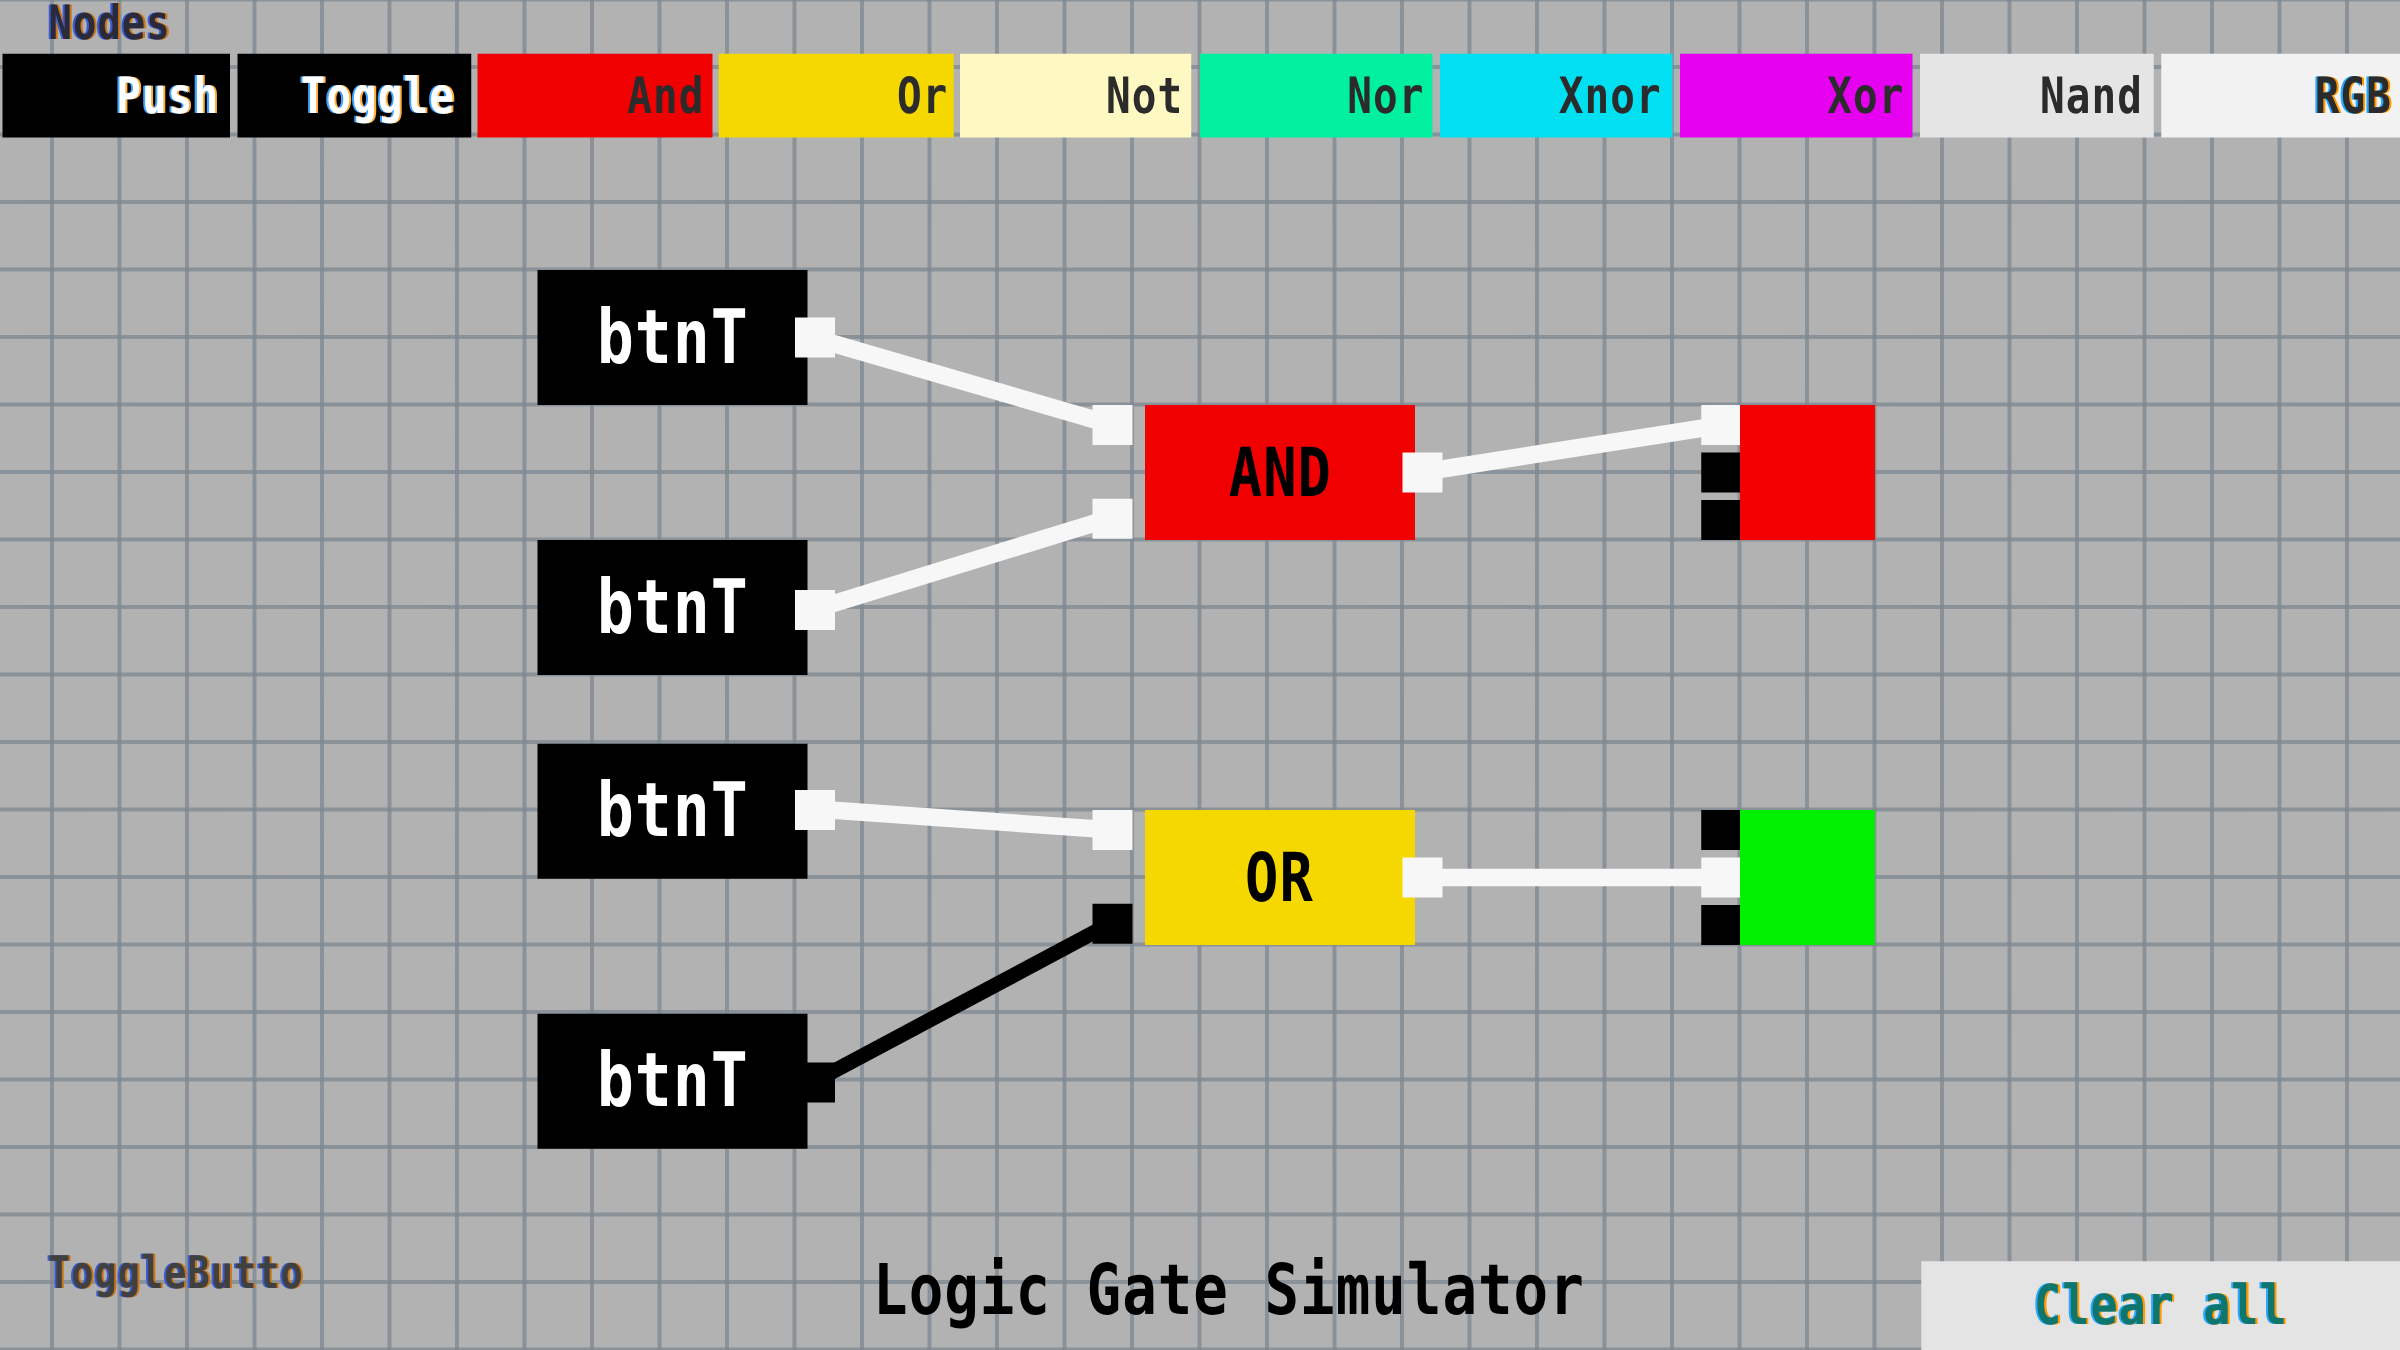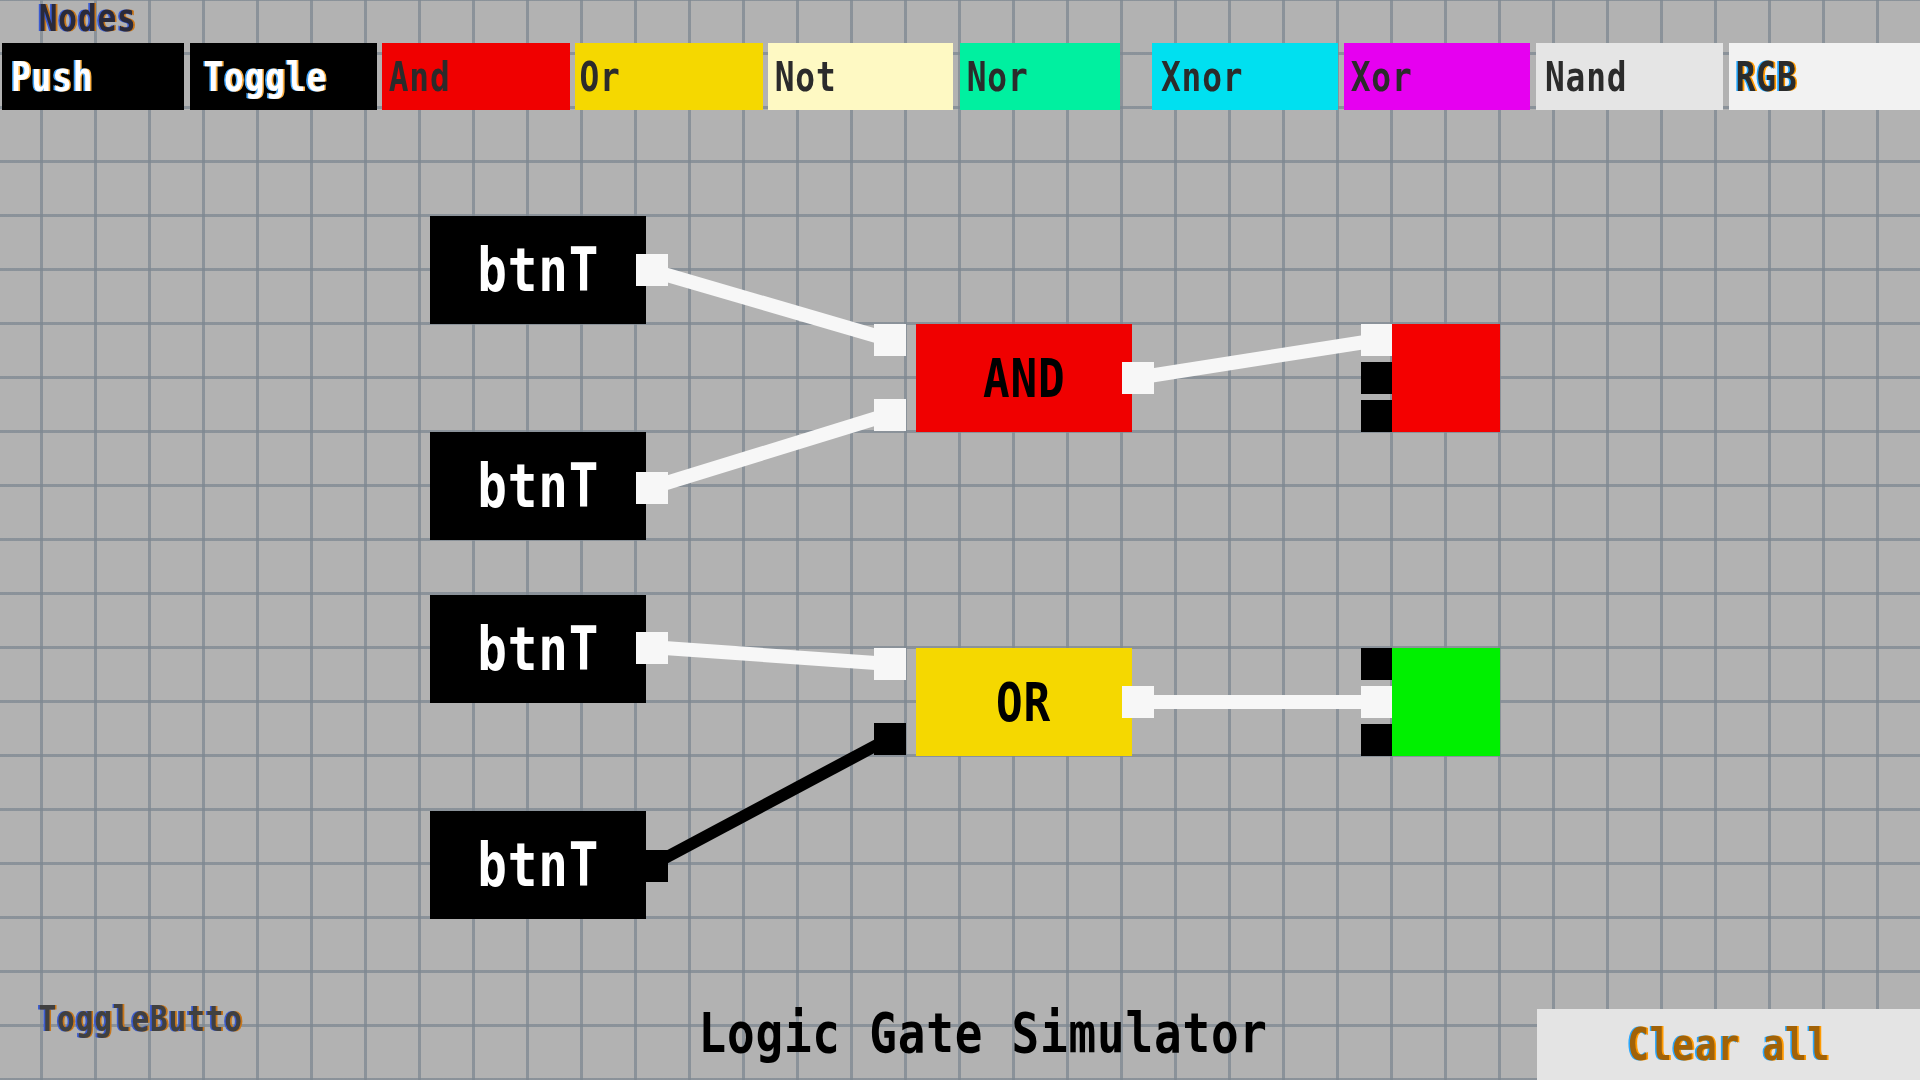--- a/index.html
+++ b/index.html
@@ -9,35 +9,35 @@
     background-image:
       linear-gradient(to right, rgba(125,135,145,0.75) 0, rgba(125,135,145,0.75) 3px, transparent 3px),
       linear-gradient(to bottom, rgba(125,135,145,0.75) 0, rgba(125,135,145,0.75) 3px, transparent 3px);
     background-size: 54px 54px;
     background-position: 40px 0px, 0px 160px;
     font-family: "DejaVu Sans Mono", monospace;
   }
   .pixel { font-family: "DejaVu Sans Mono", monospace; font-weight: bold; letter-spacing: 1px; transform: scaleX(0.82); display: inline-block; }
   #nodes-title { position: absolute; left: 28px; top: -4px; font-size: 38px; color: #2a2a3a; text-shadow: -2px 0 #3b5bd0, 2px 0 #c8761a; }
   #toolbar { position: absolute; left: 0; top: 43px; width: 1920px; height: 67px; }
-  .tbtn { position: absolute; top: 0; height: 67px; display: flex; align-items: center; justify-content: flex-start; font-size: 40px; color: #2b2b2b; cursor: pointer; }
+  .tbtn { position: absolute; top: 0; height: 67px; display: flex; align-items: center; justify-content: flex-end; font-size: 40px; color: #2b2b2b; cursor: pointer; }
   .tbtn.dark { color: #ffffff; text-shadow: -2px 0 #3fa6ff, 2px 0 #ffb040; }
   .tbtn.rgb { text-shadow: -2px 0 #22a8ff, 2px 0 #ff9a00; }
   #canvas { position: absolute; left: 0; top: 0; width: 1920px; height: 1080px; }
   .node { position: absolute; display: flex; align-items: center; justify-content: center; cursor: grab; margin-left: 10px; }
   .btn-node { background: #000; color: #fff; font-size: 60px; }
   .gate-node { color: #000; font-size: 54px; }
   .lamp { position: absolute; }
   .port { position: absolute; width: 32px; height: 32px; cursor: crosshair; }
   .port.on { background: #f7f7f7; }
   .port.off { background: #000; }
   svg#wires { position: absolute; left: 0; top: 0; pointer-events: none; }
   #component-label { position: absolute; left: 16px; top: 998px; font-size: 36px; color: #404040; text-shadow: -2px 0 #3b5bd0, 2px 0 #c8761a; }
   #app-title { position: absolute; left: 636px; top: 1000px; font-size: 56px; color: #000000; }
-  #clear-all { position: absolute; left: 1537px; top: 1009px; width: 383px; height: 71px; background: #e4e4e4; display: flex; align-items: center; justify-content: center; font-size: 44px; color: #a16207; text-shadow: -2px 0 #2aa8ff, 2px 0 #ff9a00; cursor: pointer; }
+  #clear-all { position: absolute; left: 1537px; top: 1009px; width: 383px; height: 71px; background: #e4e4e4; display: flex; align-items: center; justify-content: center; font-size: 44px; color: #0f766e; text-shadow: -2px 0 #2aa8ff, 2px 0 #ff9a00; cursor: pointer; }
 </style>
 </head>
 <body>
 
 <div id="canvas">
   <svg id="wires" width="1920" height="1080">
     <line x1="650" y1="270" x2="890" y2="340" stroke="#f7f7f7" stroke-width="14"></line>
     <line x1="650" y1="488" x2="890" y2="414" stroke="#f7f7f7" stroke-width="14"></line>
     <line x1="1136" y1="378" x2="1378" y2="340" stroke="#f7f7f7" stroke-width="14"></line>
     <line x1="650" y1="647" x2="890" y2="664" stroke="#f7f7f7" stroke-width="14"></line>
@@ -103,21 +103,21 @@
     </div>
   <div class="tbtn" style="left:382px;width:188px;background:#f00000;">
       <span class="pixel">And</span>
     </div>
   <div class="tbtn" style="left:575px;width:188px;background:#f5d800;">
       <span class="pixel">Or</span>
     </div>
   <div class="tbtn" style="left:768px;width:185px;background:#fef9c3;">
       <span class="pixel">Not</span>
     </div>
-  <div class="tbtn" style="left:960px;width:160px;background:#00f0a0;">
+  <div class="tbtn" style="left:960px;width:186px;background:#00f0a0;">
       <span class="pixel">Nor</span>
     </div>
   <div class="tbtn" style="left:1152px;width:186px;background:#00e0f0;">
       <span class="pixel">Xnor</span>
     </div>
   <div class="tbtn" style="left:1344px;width:186px;background:#e600f0;">
       <span class="pixel">Xor</span>
     </div>
   <div class="tbtn" style="left:1536px;width:187px;background:#e5e5e5;">
       <span class="pixel">Nand</span>

